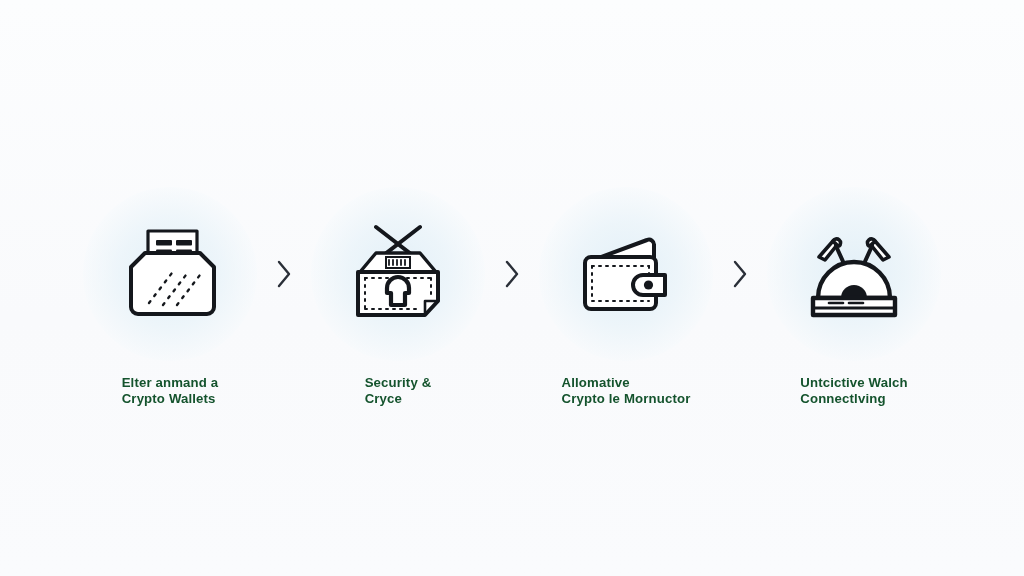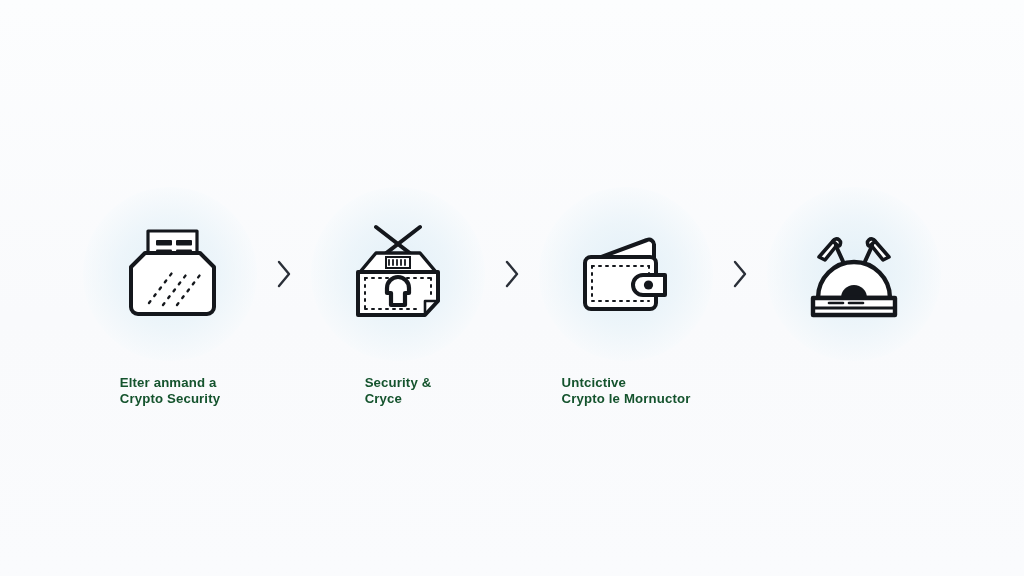--- a/index.html
+++ b/index.html
@@ -125,21 +125,21 @@
 
         <g stroke="#14171c" stroke-width="2.4" stroke-linecap="round" stroke-dasharray="2.2 6.5">
           <line x1="34" y1="84" x2="60" y2="50"></line>
           <line x1="48" y1="86" x2="74" y2="52"></line>
           <line x1="62" y1="86" x2="88" y2="52"></line>
         </g>
       </svg>
     </div>
     <div class="caption">
       <span>Elter anmand a</span>
-      <span class="l2">Crypto Security</span>
+      <span class="l2">Crypto Wallets</span>
     </div>
   </div>
 
   <div class="arrow">
     <div class="arrow-inner">
       <svg width="16" height="30" viewBox="0 0 16 30" fill="none">
         <path d="M3 3 L13 15 L3 27" stroke="#2a2f38" stroke-width="2.4" stroke-linecap="round" stroke-linejoin="round"></path>
       </svg>
     </div>
   </div>
@@ -203,21 +203,21 @@
           <line x1="78" y1="47" x2="78" y2="82"></line>
           <line x1="21" y1="47" x2="78" y2="47"></line>
           <line x1="21" y1="82" x2="78" y2="82"></line>
         </g>
 
         <path d="M72 56 L94 56 L94 76 L72 76 A10 10 0 0 1 72 56 Z" fill="#ffffff" stroke="#14171c" stroke-width="4" stroke-linejoin="round"></path>
         <circle cx="77.5" cy="66" r="4.6" fill="#14171c"></circle>
       </svg>
     </div>
     <div class="caption">
-      <span>Untcictive</span>
+      <span>Allomative</span>
       <span class="l2">Crypto le Mornuctor</span>
     </div>
   </div>
 
   <div class="arrow">
     <div class="arrow-inner">
       <svg width="16" height="30" viewBox="0 0 16 30" fill="none">
         <path d="M3 3 L13 15 L3 27" stroke="#2a2f38" stroke-width="2.4" stroke-linecap="round" stroke-linejoin="round"></path>
       </svg>
     </div>
@@ -241,15 +241,19 @@
         <path d="M46 79 A13 13 0 0 1 72 79 Z" fill="#14171c"></path>
 
         <path d="M18 79 L100 79 L100 96 L18 96 Z" fill="#ffffff" stroke="#14171c" stroke-width="4.4" stroke-linejoin="round"></path>
         <line x1="18" y1="89" x2="100" y2="89" stroke="#14171c" stroke-width="3"></line>
         <g stroke="#14171c" stroke-width="2.6" stroke-linecap="round">
           <line x1="34" y1="84" x2="48" y2="84"></line>
           <line x1="54" y1="84" x2="68" y2="84"></line>
         </g>
       </svg>
     </div>
+    <div class="caption">
+      <span>Untcictive Walch</span>
+      <span class="l2">Connectlving</span>
+    </div>
   </div>
 
 </div>
 
 </body></html>

